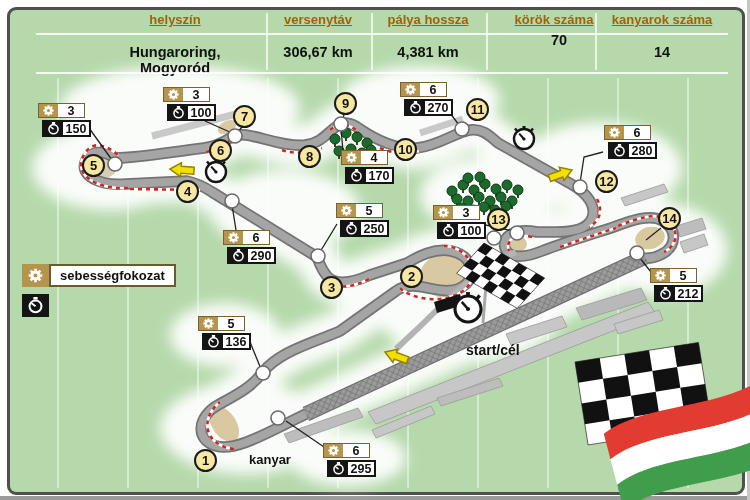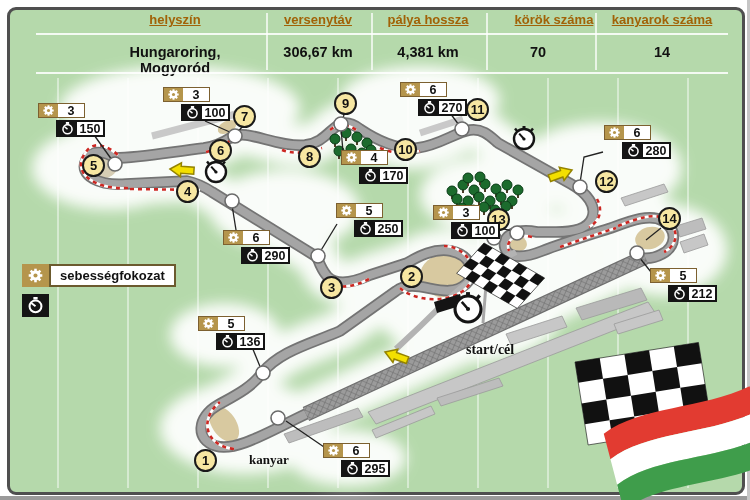--- a/index.html
+++ b/index.html
@@ -13,33 +13,33 @@
   .hline{position:absolute;height:2px;background:rgba(255,255,255,.85);}
   .vsep{position:absolute;width:2px;background:rgba(255,255,255,.7);}
   .th{position:absolute;font-size:13px;font-weight:bold;color:#a16207;text-align:center;text-decoration:underline;}
   .tv{position:absolute;font-size:14.5px;font-weight:bold;color:#111;text-align:center;}
   .corner{position:absolute;width:23px;height:23px;border-radius:50%;background:#f7e7a2;
           border:2px solid #1a1a1a;display:flex;align-items:center;justify-content:center;
           font-size:13px;font-weight:bold;color:#111;box-sizing:border-box;}
   .ibox{position:absolute;}
   .ib-row{display:flex;align-items:stretch;height:15px;box-sizing:border-box;}
   .ib-gear{border:1px solid #7c6030;margin-bottom:2px;width:max-content;}
-  .ib-speed{border:2px solid #141414;margin-left:18px;width:max-content;height:17px;}
+  .ib-speed{border:2px solid #141414;margin-left:4px;width:max-content;height:17px;}
   .ib-ico{width:19px;display:flex;align-items:center;justify-content:center;}
   .tan{background:#b5954c;}
   .blk{background:#141414;}
   .ib-val{background:#fff;font-size:12.5px;font-weight:bold;color:#111;
           min-width:22px;padding:0 2px;display:flex;align-items:center;justify-content:center;}
   .legend-row{position:absolute;display:flex;align-items:stretch;height:23px;}
   .lg-ico{width:27px;display:flex;align-items:center;justify-content:center;}
   .lg-label{background:#fff;font-size:13px;font-weight:bold;color:#111;display:flex;
             align-items:center;padding:0 9px;}
   .lg-g{border:2px solid #6b5a2e;}
   .lg-s{border:2px solid #141414;}
-  .maplabel{position:absolute;font-weight:bold;color:#111;font-family:Liberation Serif, serif;}
+  .maplabel{position:absolute;font-weight:bold;color:#111;}
 </style>
 </head>
 <body>
 
 <div class="stage">
 
   <div class="frame"></div>
   <div class="edge-bottom"></div>
   <div class="edge-right"></div>
 
@@ -289,21 +289,21 @@
   <div>
     <div class="th" style="left:95px;top:12px;width:160px;">helyszín</div>
     <div class="th" style="left:268px;top:12px;width:100px;">versenytáv</div>
     <div class="th" style="left:373px;top:12px;width:110px;">pálya hossza</div>
     <div class="th" style="left:488px;top:12px;width:100px;margin-left:16px;">körök száma</div>
     <div class="th" style="left:597px;top:12px;width:130px;">kanyarok száma</div>
     <div class="hline" style="left:36px;top:33px;width:692px;"></div>
     <div class="tv" style="left:95px;top:44px;width:160px;">Hungaroring, Mogyoród</div>
     <div class="tv" style="left:268px;top:44px;width:100px;">306,67 km</div>
     <div class="tv" style="left:373px;top:44px;width:110px;">4,381 km</div>
-    <div class="tv" style="left:488px;top:44px;width:100px;">70</div>
+    <div class="tv" style="left:488px;top:32px;width:100px;padding-left:21px;">70</div>
     <div class="tv" style="left:597px;top:44px;width:130px;">14</div>
     <div class="hline" style="left:36px;top:72px;width:692px;"></div>
     <div class="vsep" style="left:266px;top:13px;height:57px;"></div>
     <div class="vsep" style="left:371px;top:13px;height:57px;"></div>
     <div class="vsep" style="left:486px;top:13px;height:57px;"></div>
     <div class="vsep" style="left:595px;top:13px;height:57px;"></div>
   </div>
 
   <div class="corner" style="left:194px;top:449px;">
       <span>1</span>

